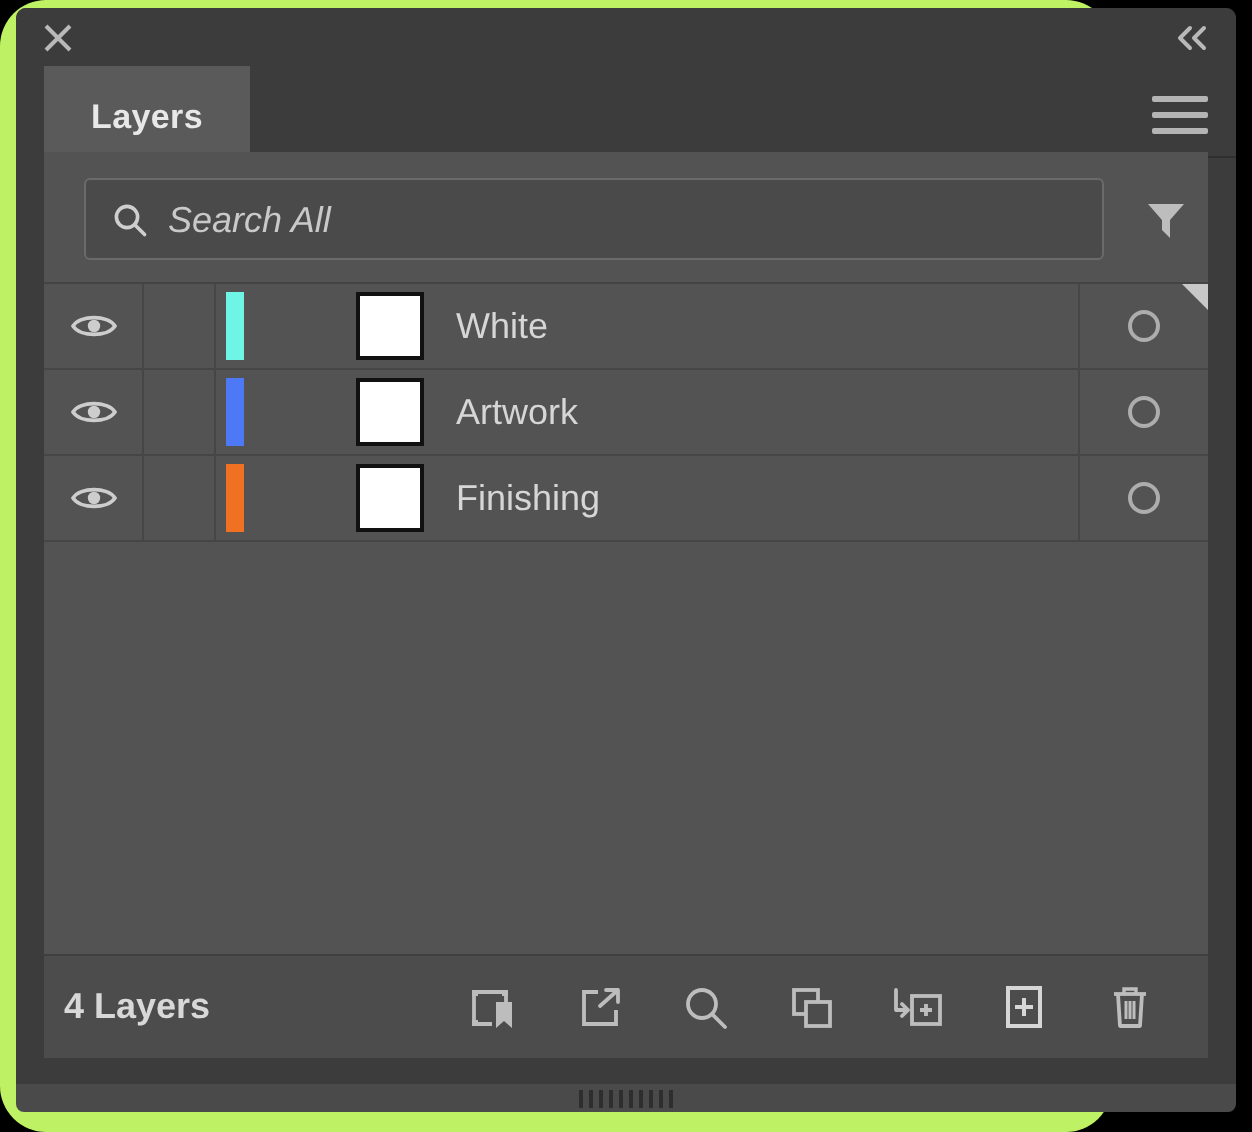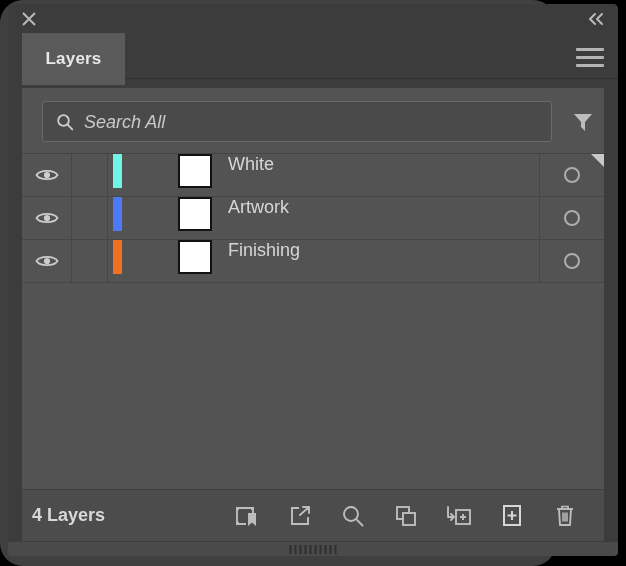--- a/index.html
+++ b/index.html
@@ -12,21 +12,21 @@
     height: 566px;
     overflow: hidden;
     font-family: "Liberation Sans", sans-serif;
   }
 
   #panel-root {
     position: absolute;
     left: 0; top: 0;
     width: 556px;
     height: 566px;
-    background: #404040;
+    background: #bef264;
     border-radius: 23px;
   }
 
   
   .panel-frame {
     position: absolute;
     left: 8px;
     top: 4px;
     width: 610px;
     height: 538px;
@@ -122,21 +122,21 @@
     height: 3px;
     width: 28px;
     background: #b4b4b4;
     border-radius: 1px;
   }
 
   
   .panel-body {
     position: absolute;
     left: 14px;
-    top: 84px;
+    top: 72px;
     width: 582px;
     height: 453px;
     background: #535353;
     box-sizing: border-box;
     padding-left: 18px;
   }
 
   
   .search-row {
     position: absolute;
@@ -231,20 +231,21 @@
   }
   .cell-lock {
     width: 36px;
     border-right: 1px solid #464646;
     box-sizing: border-box;
     cursor: pointer;
   }
   .cell-main {
     flex: 1;
     display: flex;
+    align-items: center;
     position: relative;
     border-right: 1px solid #464646;
     box-sizing: border-box;
   }
   .color-bar {
     width: 9px;
     height: 34px;
     margin-left: 5px;
     flex: none;
   }

